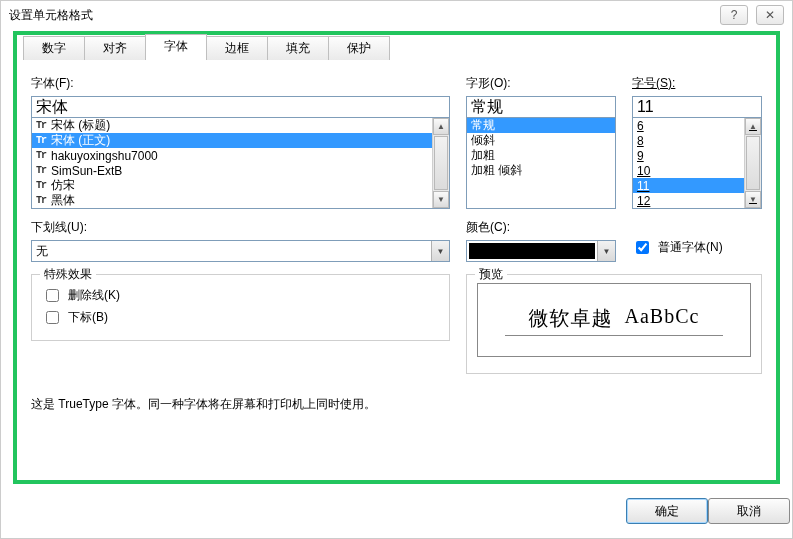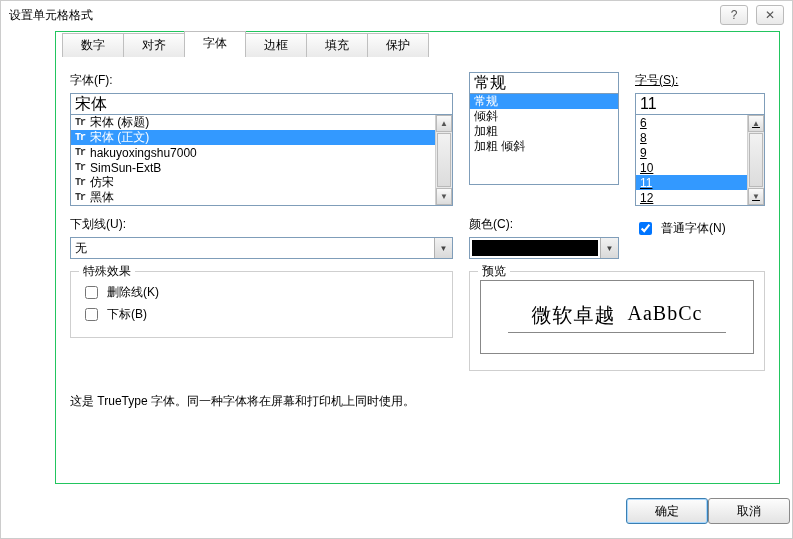--- a/index.html
+++ b/index.html
@@ -40,22 +40,21 @@
     display: flex;
     align-items: center;
     justify-content: center;
     font-size: 12px;
     color: #555;
     cursor: default;
   }
   .frame {
     position: absolute;
     left: 12px; right: 12px; top: 30px; bottom: 54px;
-    border: 1px solid #22c55e;
-    margin-left: 42px;
+    border: 4px solid #22c55e;
   }
   .tabs {
     display: flex;
     position: relative;
     top: -1px;
     margin-left: 6px;
   }
   .tab {
     padding: 4px 18px;
     border: 1px solid #bfbfbf;
@@ -144,21 +143,21 @@
   }
   .thumb {
     flex: 1;
     margin: 1px;
     background: linear-gradient(#f2f2f2,#dcdcdc);
     border: 1px solid #b9b9b9;
   }
   .row2 { display: flex; gap: 16px; margin-top: 10px; }
   .col-underline { flex: 1 1 auto; }
   .col-color { width: 150px; }
-  .col-normal { width: 130px; display: flex; align-items: flex-start; padding-bottom: 2px; }
+  .col-normal { width: 130px; display: flex; align-items: flex-end; padding-bottom: 2px; }
   .combo {
     display: flex;
     width: 100%;
     height: 22px;
     border: 1px solid #7f9db9;
     background: #fff;
   }
   .combo .ctext {
     flex: 1;
     padding: 2px 4px;
@@ -297,20 +296,21 @@
             </div>
             <div class="scroll">
               <div class="scrbtn">▲</div>
               <div class="thumb"></div>
               <div class="scrbtn">▼</div>
             </div>
           </div>
         </div>
 
         <div class="col-style">
+          <div class="lbl">字形(O):</div>
           <input class="txtinput" value="常规" style="">
           <div class="listbox">
             <div class="listcontent">
               <div class="li sel">
                   <span>常规</span>
                 </div>
               <div class="li">
                   <span>倾斜</span>
                 </div>
               <div class="li">

